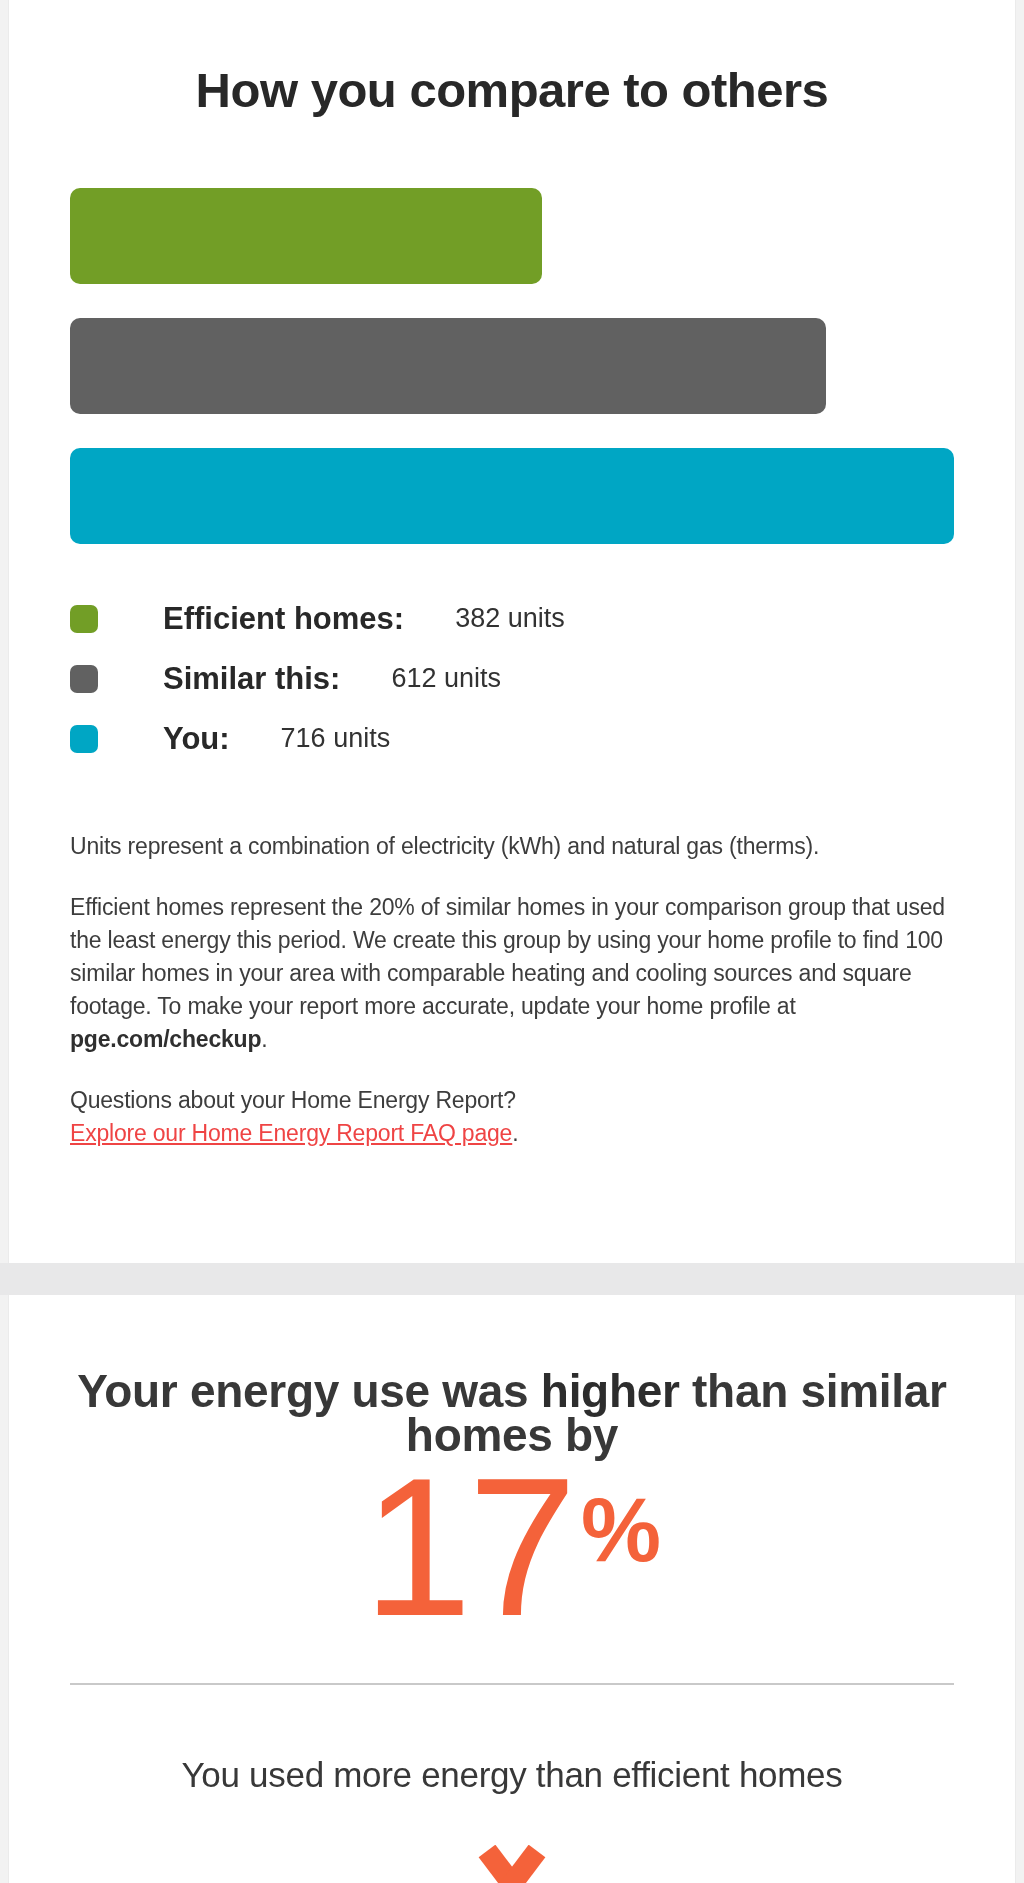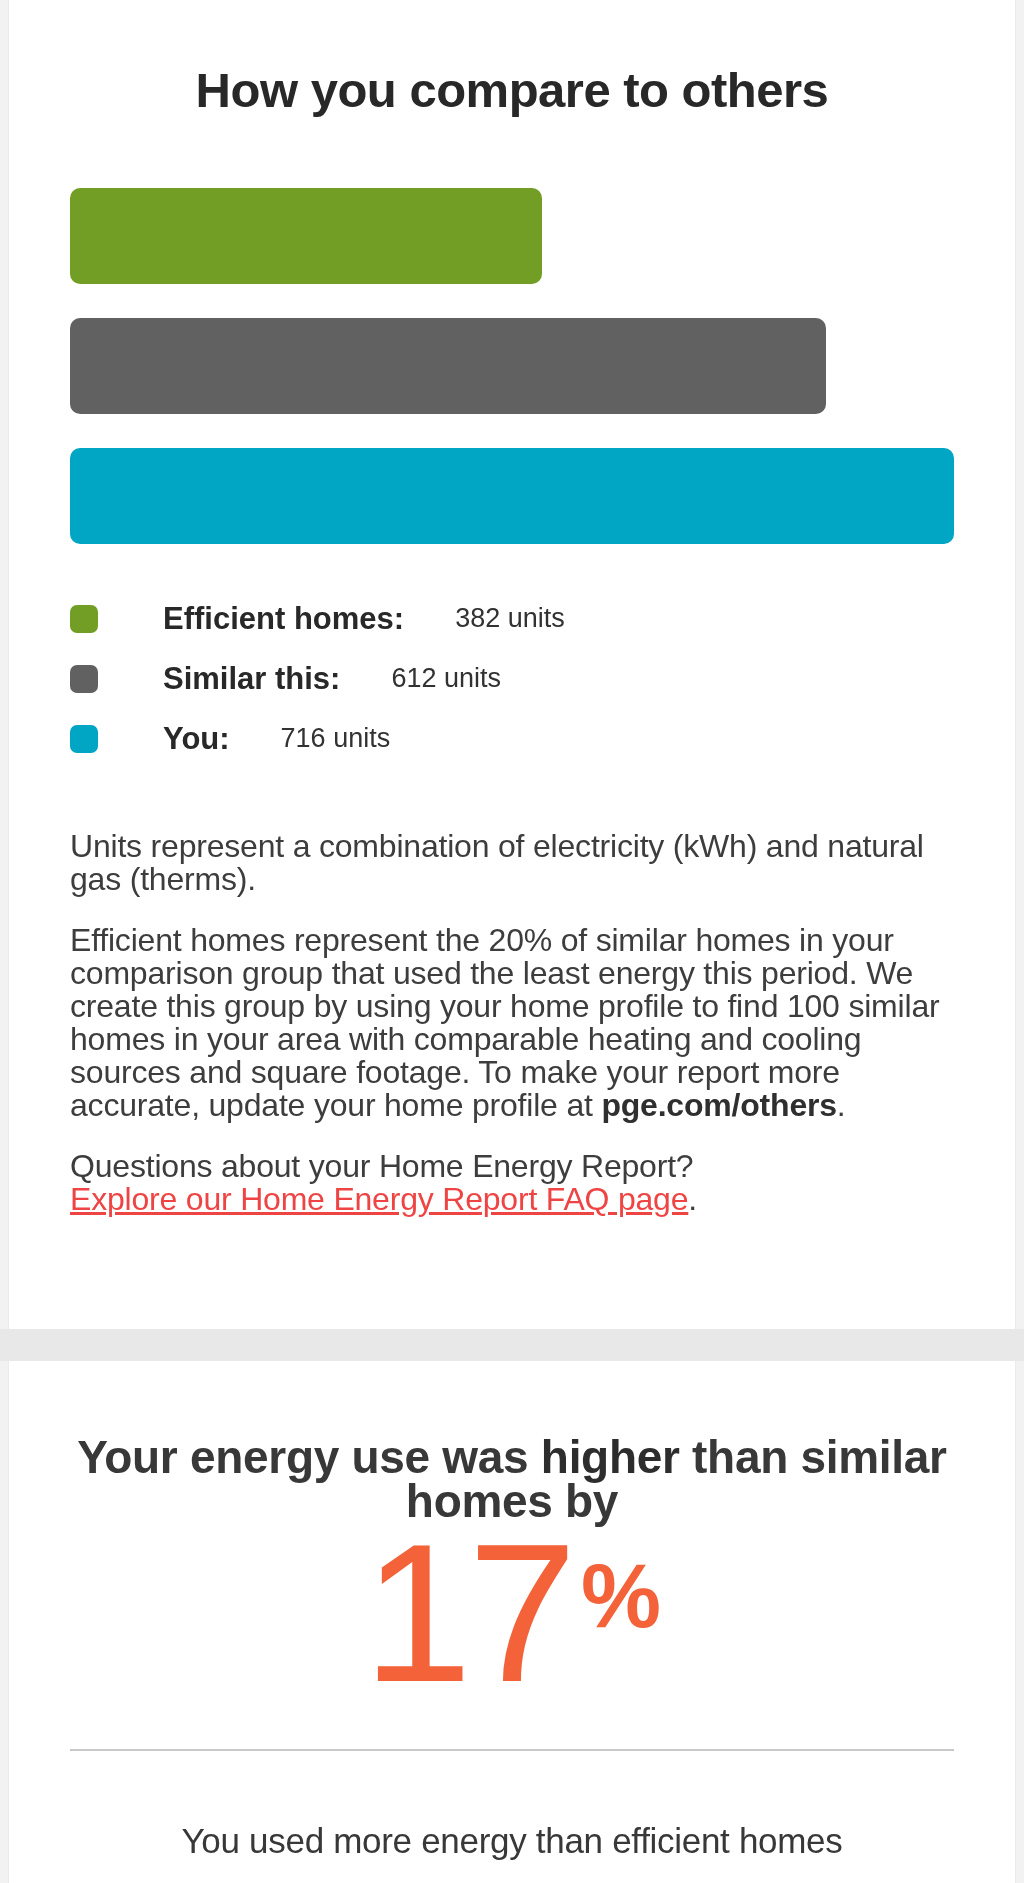--- a/index.html
+++ b/index.html
@@ -68,21 +68,21 @@
   }
   .legend-value {
     font-size: 27px;
     color: #323232;
     white-space: nowrap;
   }
 
   .notes { margin-top: 74px; }
   .notes p {
     margin: 0 0 28px 0;
-    font-size: 32px;
+    font-size: 23px;
     line-height: 33px;
     color: #3d3d3d;
     letter-spacing: -0.2px;
   }
   .notes p:last-child { margin-bottom: 0; }
   .notes strong { color: #2f2f2f; }
   a.faq-link {
     color: #ef4444;
     text-decoration: underline;
     cursor: pointer;
@@ -180,21 +180,21 @@
         <span class="legend-label">You:</span>
         <span class="legend-value">716 units</span>
       </div>
     </div>
 
     <div class="notes">
       <p>
         <span>Units represent a combination of electricity (kWh) and natural gas (therms).</span>
       </p>
       <p>
-        <span>Efficient homes represent the 20% of similar homes in your comparison group that used the least energy this period. We create this group by using your home profile to find 100 similar homes in your area with comparable heating and cooling sources and square footage. To make your report more accurate, update your home profile at </span><strong>pge.com/others</strong><span>.</span>
+        <span>Efficient homes represent the 20% of similar homes in your comparison group that used the least energy this period. We create this group by using your home profile to find 100 similar homes in your area with comparable heating and cooling sources and square footage. To make your report more accurate, update your home profile at </span><strong>pge.com/checkup</strong><span>.</span>
       </p>
       <p>
         <span>Questions about your Home Energy Report?</span><br>
         <a class="faq-link">Explore our Home Energy Report FAQ page</a><span>.</span>
       </p>
     </div>
   </section>
 
   <div class="band"></div>
 

